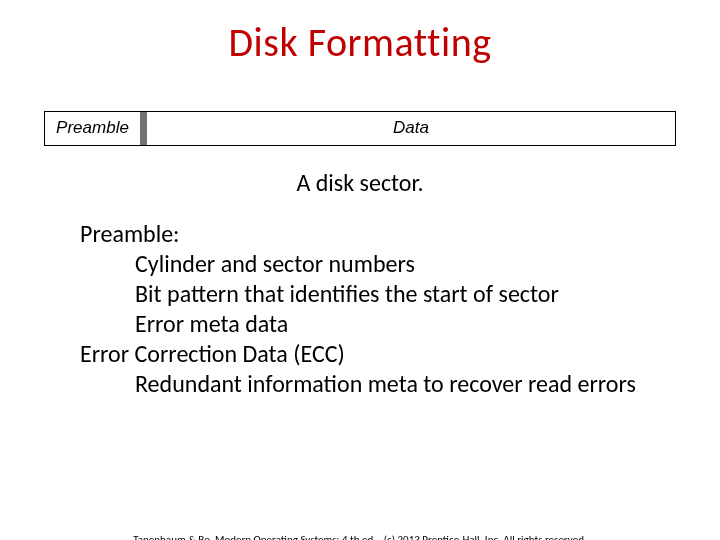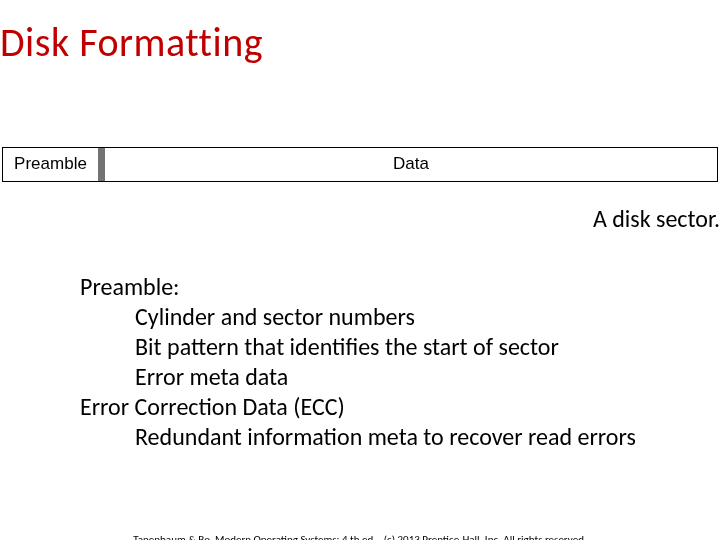--- a/index.html
+++ b/index.html
@@ -12,56 +12,57 @@
     position: relative;
     overflow: hidden;
   }
   .slide {
     width: 720px;
     height: 540px;
     position: relative;
     box-sizing: border-box;
   }
   .title {
-    text-align: left;
+    text-align: center;
     font-size: 40px;
     color: #c00000;
     font-weight: 400;
     margin-top: 18px;
     margin-bottom: 0;
     letter-spacing: 0.5px;
   }
   .diagram {
-    margin: 80px auto 0 auto;
-    width: 716px;
+    margin: 44px auto 0 auto;
+    width: 632px;
     display: flex;
     border: 1px solid #000;
     box-sizing: border-box;
+    font-style: italic;
   }
   .diagram .cell {
     text-align: center;
     font-family: Arial, Helvetica, sans-serif;
     font-size: 17px;
     padding: 6px 0 7px 0;
     box-sizing: border-box;
   }
   .diagram .cell + .cell {
     border-left: 7px solid #737373;
   }
   .cell-preamble { flex: 0 0 95px; }
   .cell-data     { flex: 1 1 auto; }
   .cell-ecc      { flex: 0 0 60px; }
   .caption {
-    text-align: right;
+    text-align: center;
     font-size: 24px;
     color: #000;
     margin-top: 22px;
   }
   .body-block {
-    margin-top: 39px;
+    margin-top: 22px;
     margin-left: 80px;
     margin-right: 30px;
     font-size: 24px;
     color: #000;
     line-height: 1.25;
   }
   .body-block .heading {
     margin: 0;
   }
   .body-block .sub {

